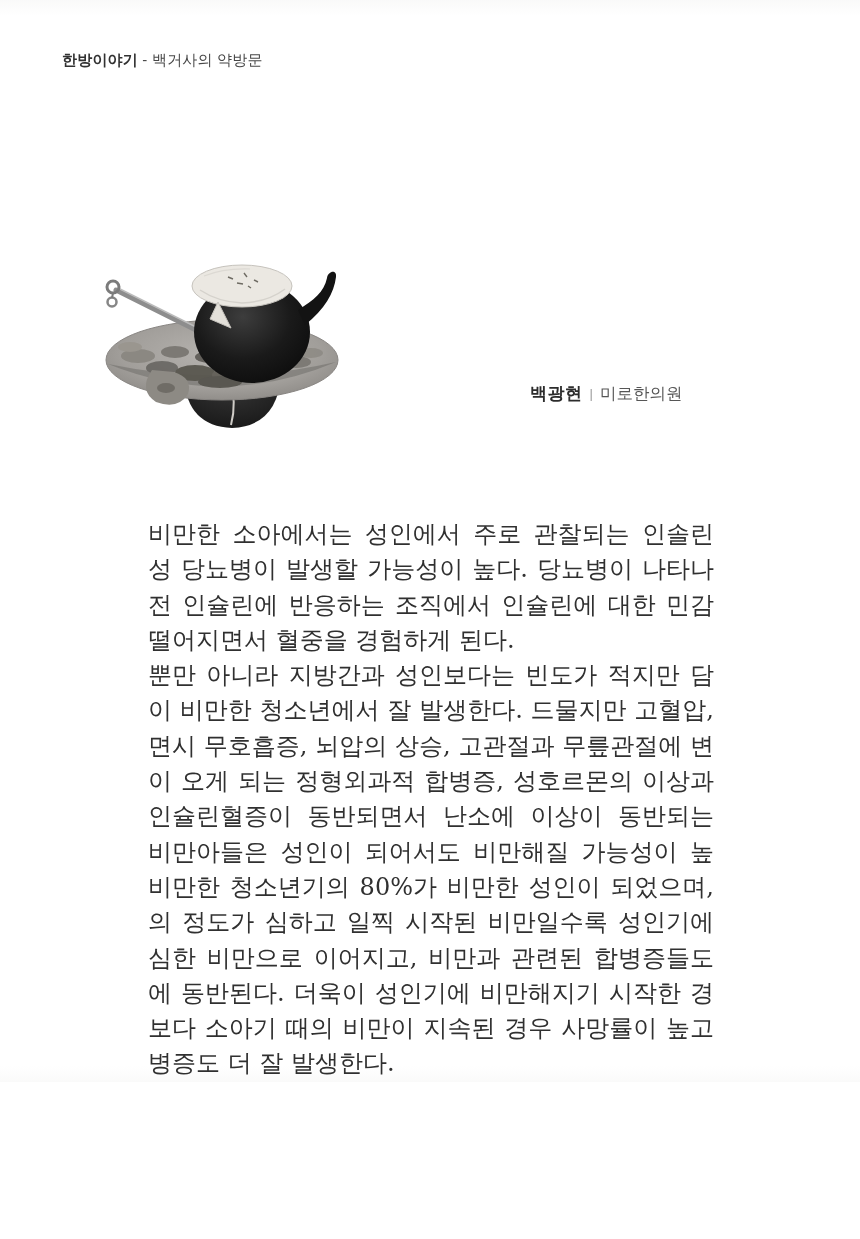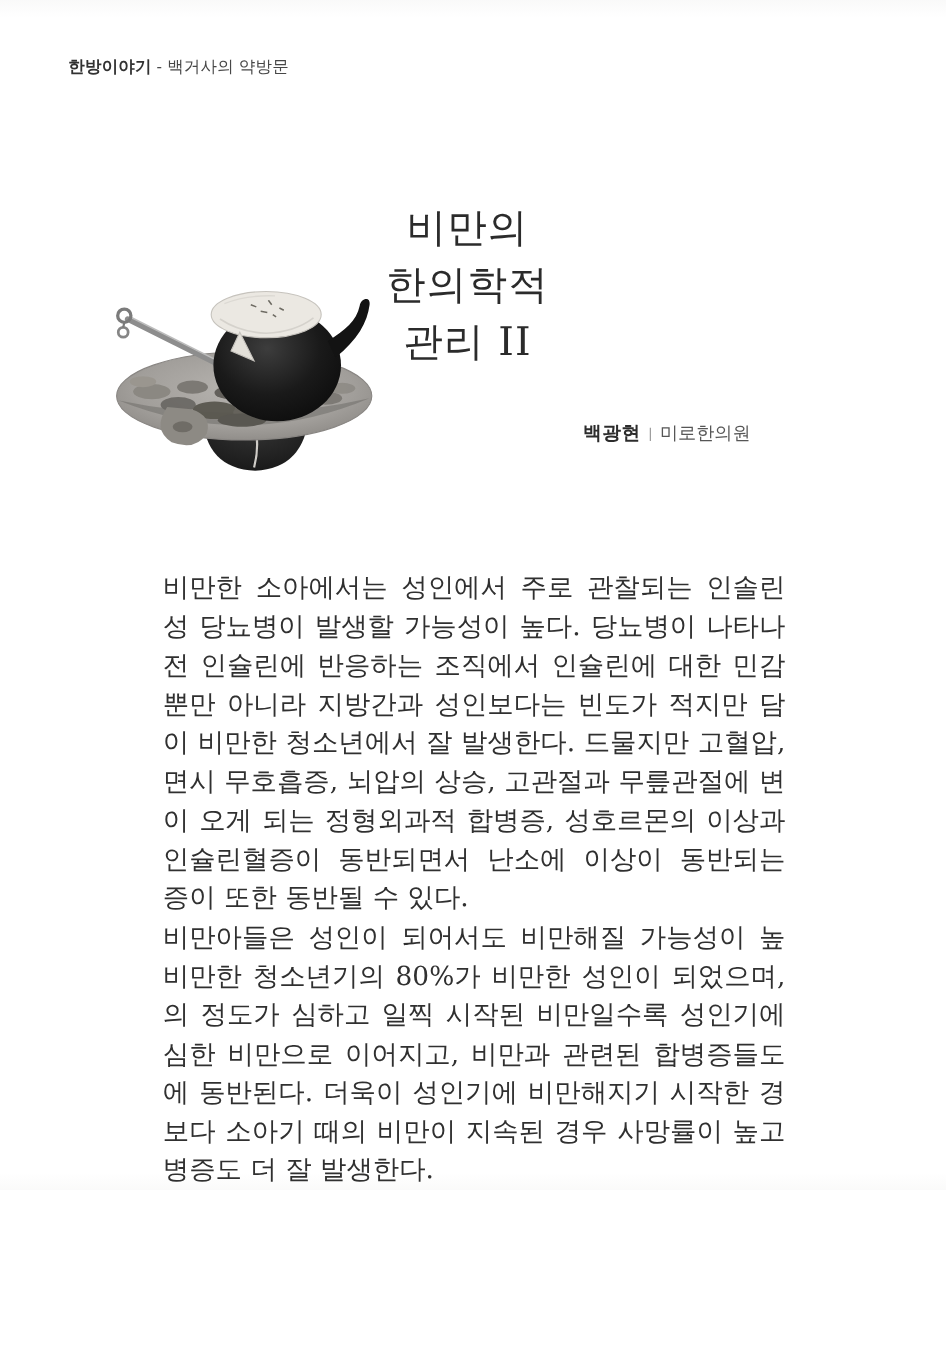--- a/index.html
+++ b/index.html
@@ -130,41 +130,36 @@
 
     <g>
       <ellipse cx="142" cy="24" rx="50" ry="21" fill="#ebe8e2" stroke="#c6c3bd" stroke-width="1"></ellipse>
       <path d="M 100 28 Q 118 40 142 41 Q 168 40 185 27" fill="none" stroke="#d5d2cc" stroke-width="1.5"></path>
       <path d="M 104 14 Q 124 6 150 7" fill="none" stroke="#dcd9d3" stroke-width="1.2"></path>
       <path d="M 118 40 L 131 66 L 110 57 Z" fill="#e3e0d9" stroke="#c6c3bd" stroke-width="1"></path>
       <path d="M 128 15 l 5 2 M 144 11 l 3 4 M 137 21 l 6 1 M 154 18 l 4 2 M 148 24 l 3 2" stroke="#6e6b63" stroke-width="1.4" fill="none"></path>
     </g>
   </svg>
 
-  <div class="title">
-    <div>비만의</div>
-    <div>한의학적</div>
-    <div>관리 II</div>
-  </div>
 
   <div class="author">
     <span class="name">백광현</span><span class="divider">|</span><span class="clinic">미로한의원</span>
   </div>
 
   <div class="body-text">
     <div class="bline">비만한 소아에서는 성인에서 주로 관찰되는 인솔린 저항</div>
     <div class="bline">성 당뇨병이 발생할 가능성이 높다. 당뇨병이 나타나기</div>
     <div class="bline">전 인슐린에 반응하는 조직에서 인슐린에 대한 민감성이</div>
+    <div class="bline short">떨어지면서 혈중을 경험하게 된다.</div>
 
     <div class="bline">뿐만 아니라 지방간과 성인보다는 빈도가 적지만 담석증</div>
     <div class="bline">이 비만한 청소년에서 잘 발생한다. 드물지만 고혈압, 수</div>
     <div class="bline">면시 무호흡증, 뇌압의 상승, 고관절과 무릎관절에 변형</div>
     <div class="bline">이 오게 되는 정형외과적 합병증, 성호르몬의 이상과 고</div>
     <div class="bline">인슐린혈증이 동반되면서 난소에 이상이 동반되는 합병</div>
-    <div class="bline short">증이 또한 동반될 수 있다.</div>
 
     <div class="bline short">비만아들은 성인이 되어서도 비만해질 가능성이 높다.</div>
 
     <div class="bline">비만한 청소년기의 80%가 비만한 성인이 되었으며, 비만</div>
     <div class="bline">의 정도가 심하고 일찍 시작된 비만일수록 성인기에 더</div>
     <div class="bline">심한 비만으로 이어지고, 비만과 관련된 합병증들도 조기</div>
     <div class="bline">에 동반된다. 더욱이 성인기에 비만해지기 시작한 경우</div>
     <div class="bline">보다 소아기 때의 비만이 지속된 경우 사망률이 높고 합</div>
     <div class="bline short">병증도 더 잘 발생한다.</div>
   </div>

